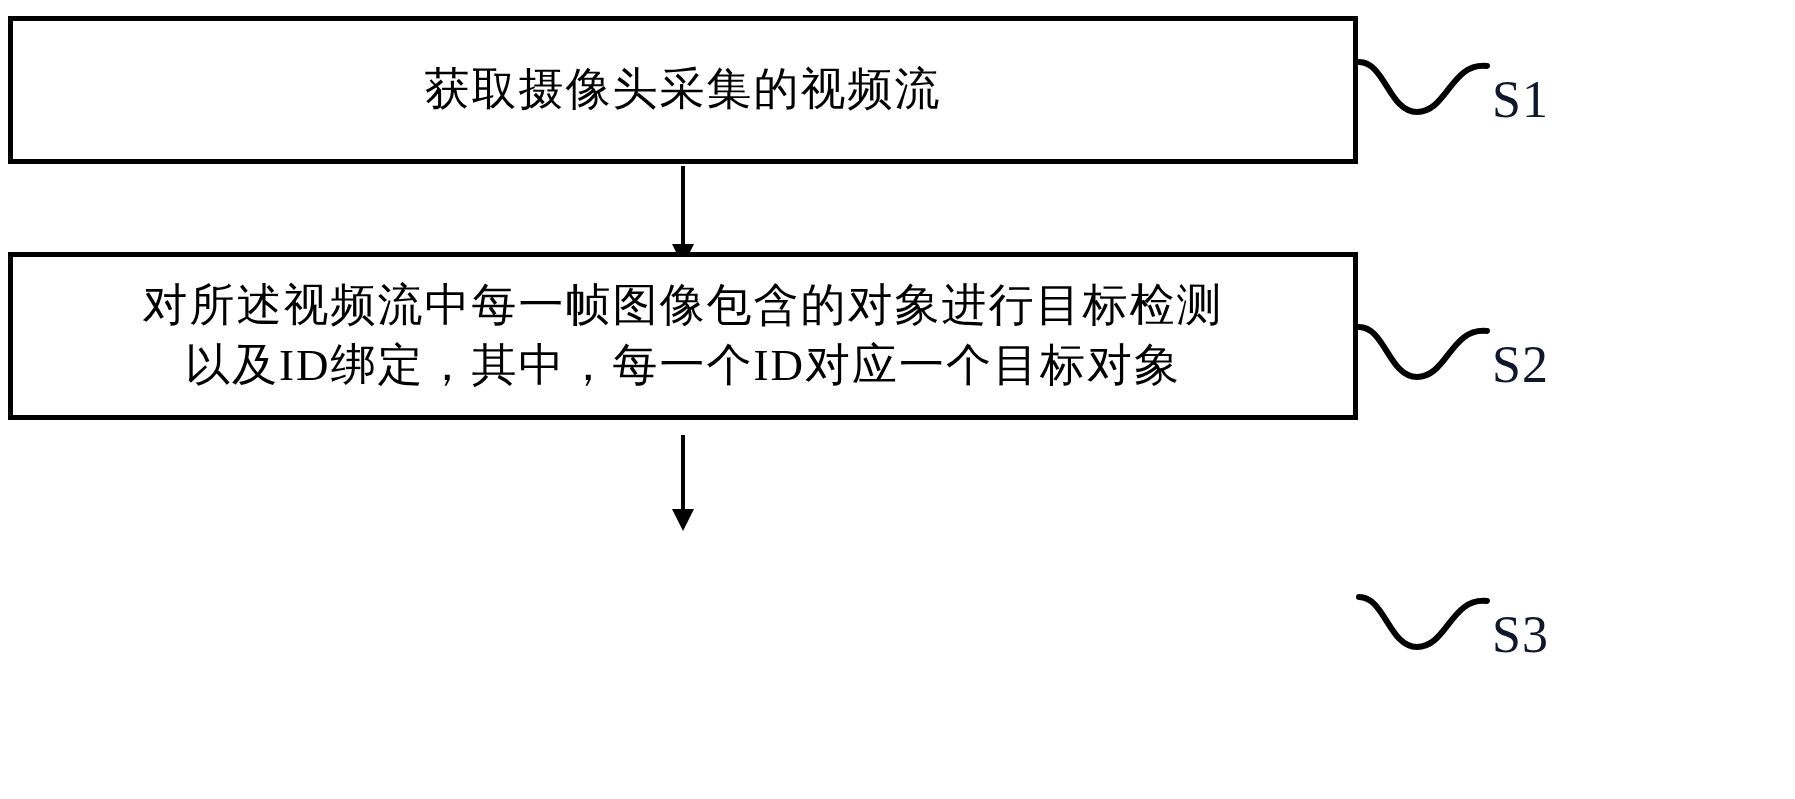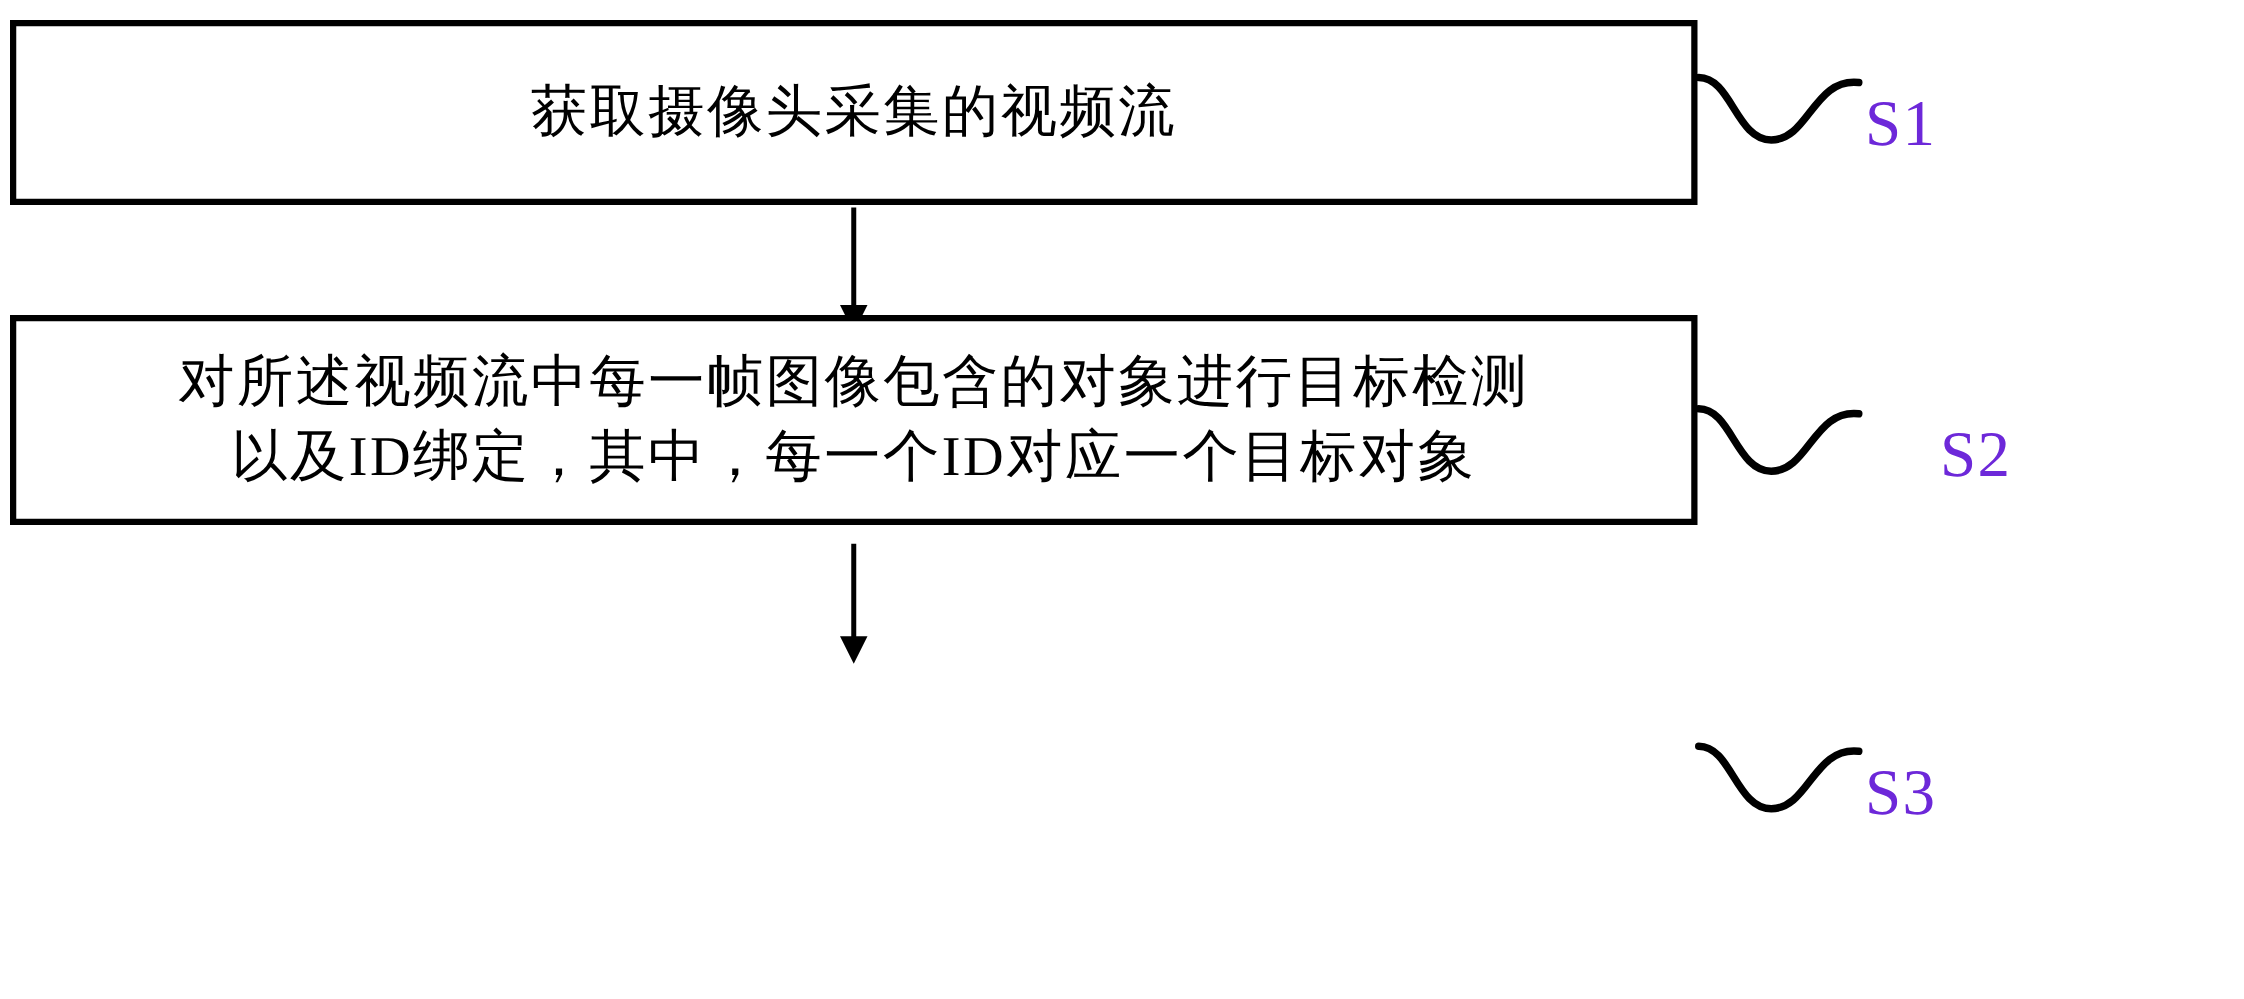--- a/index.html
+++ b/index.html
@@ -55,26 +55,26 @@
     top: 0;
     overflow: visible;
     pointer-events: none;
   }
 
   
   .step-label {
     position: absolute;
     font-family: "Liberation Serif", "DejaVu Serif", serif;
     font-size: 52px;
-    color: #6d28d9;
+    color: #0f172a;
     letter-spacing: 1px;
     white-space: nowrap;
   }
   #label-s1 { left: 1492px; top: 70px; }
-  #label-s2 { left: 1552px; top: 335px; }
+  #label-s2 { left: 1492px; top: 335px; }
   #label-s3 { left: 1492px; top: 605px; text-align: right; }
 
   
   .leader {
     position: absolute;
     overflow: visible;
   }
   #leader-s1 { left: 1355px; top: 50px; }
   #leader-s2 { left: 1355px; top: 315px; }
   #leader-s3 { left: 1355px; top: 585px; }

